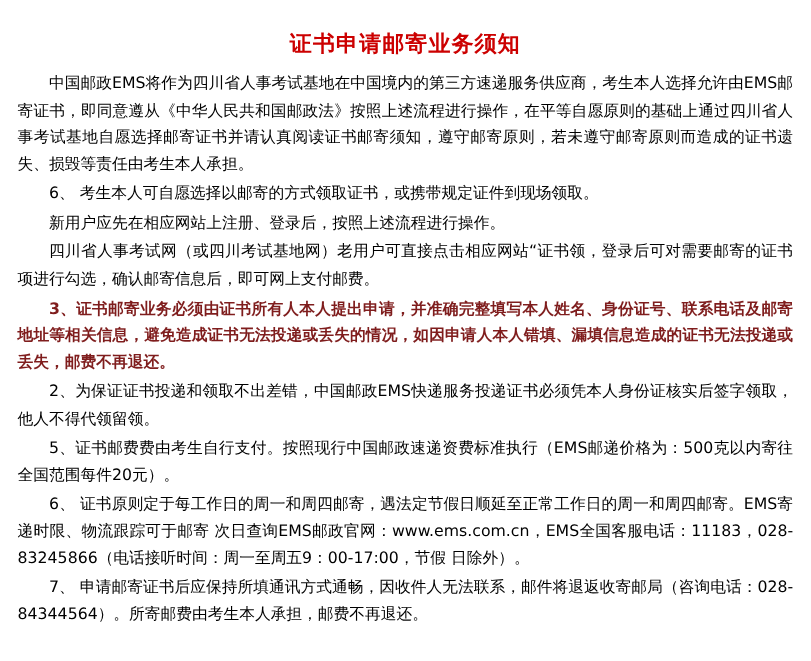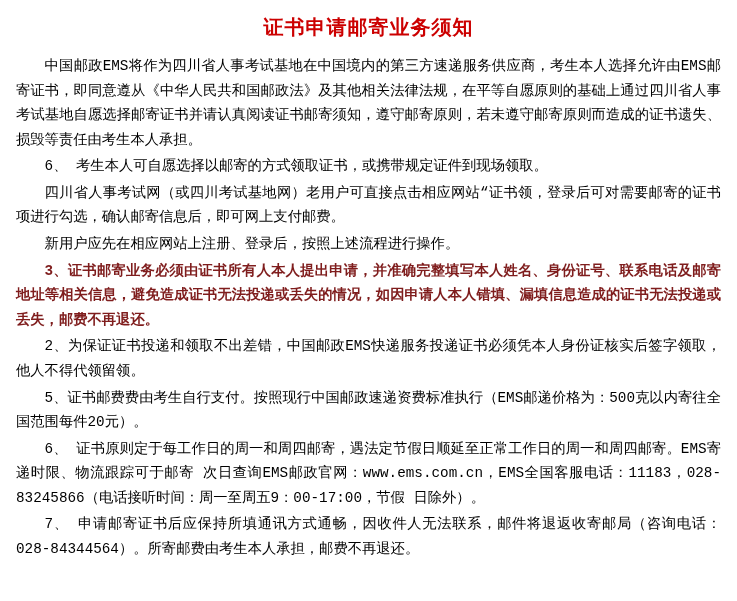--- a/index.html
+++ b/index.html
@@ -11,23 +11,22 @@
     height: 601px;
     background: #ffffff;
     font-family: "DejaVu Sans", "Liberation Sans", sans-serif;
     color: #000000;
     overflow: hidden;
   }
   .page {
     width: 737px;
     height: 601px;
     box-sizing: border-box;
-    padding: 10px 16px 0 16px;
+    padding: 20px 16px 0 16px;
     position: relative;
-    font-family: Liberation Mono, monospace;
   }
   .doc-title {
     text-align: center;
     color: #cc0000;
     font-weight: bold;
     font-size: 20px;
     letter-spacing: 1px;
     margin: 6px 0 12px 0;
     line-height: 1.3;
   }
@@ -48,23 +47,23 @@
     text-indent: 2em;
   }
 </style>
 </head>
 <body>
 
 <div class="page">
 
   <div class="doc-title">证书申请邮寄业务须知</div>
 
-  <p class="para">中国邮政EMS将作为四川省人事考试基地在中国境内的第三方速递服务供应商，考生本人选择允许由EMS邮寄证书，即同意遵从《中华人民共和国邮政法》及其他相关法律法规，在平等自愿原则的基础上通过四川省人事考试基地自愿选择邮寄证书并请认真阅读证书邮寄须知，遵守邮寄原则，若未遵守邮寄原则而造成的证书遗失、损毁等责任由考生本人承担。</p>
+  <p class="para">中国邮政EMS将作为四川省人事考试基地在中国境内的第三方速递服务供应商，考生本人选择允许由EMS邮寄证书，即同意遵从《中华人民共和国邮政法》按照上述流程进行操作，在平等自愿原则的基础上通过四川省人事考试基地自愿选择邮寄证书并请认真阅读证书邮寄须知，遵守邮寄原则，若未遵守邮寄原则而造成的证书遗失、损毁等责任由考生本人承担。</p>
   <p class="para num">6、 考生本人可自愿选择以邮寄的方式领取证书，或携带规定证件到现场领取。</p>
+  <p class="para">新用户应先在相应网站上注册、登录后，按照上述流程进行操作。</p>
   <p class="para">四川省人事考试网（或四川考试基地网）老用户可直接点击相应网站“证书领，登录后可对需要邮寄的证书项进行勾选，确认邮寄信息后，即可网上支付邮费。</p>
-  <p class="para">新用户应先在相应网站上注册、登录后，按照上述流程进行操作。</p>
   <p class="para red num">3、证书邮寄业务必须由证书所有人本人提出申请，并准确完整填写本人姓名、身份证号、联系电话及邮寄地址等相关信息，避免造成证书无法投递或丢失的情况，如因申请人本人错填、漏填信息造成的证书无法投递或丢失，邮费不再退还。</p>
   <p class="para num">2、为保证证书投递和领取不出差错，中国邮政EMS快递服务投递证书必须凭本人身份证核实后签字领取，他人不得代领留领。</p>
   <p class="para num">5、证书邮费费由考生自行支付。按照现行中国邮政速递资费标准执行（EMS邮递价格为：500克以内寄往全国范围每件20元）。</p>
   <p class="para num">6、 证书原则定于每工作日的周一和周四邮寄，遇法定节假日顺延至正常工作日的周一和周四邮寄。EMS寄递时限、物流跟踪可于邮寄 次日查询EMS邮政官网：www.ems.com.cn，EMS全国客服电话：11183，028-83245866（电话接听时间：周一至周五9：00-17:00，节假 日除外）。</p>
   <p class="para num">7、 申请邮寄证书后应保持所填通讯方式通畅，因收件人无法联系，邮件将退返收寄邮局（咨询电话：028-84344564）。所寄邮费由考生本人承担，邮费不再退还。</p>
 
 </div>
 
 </body></html>

